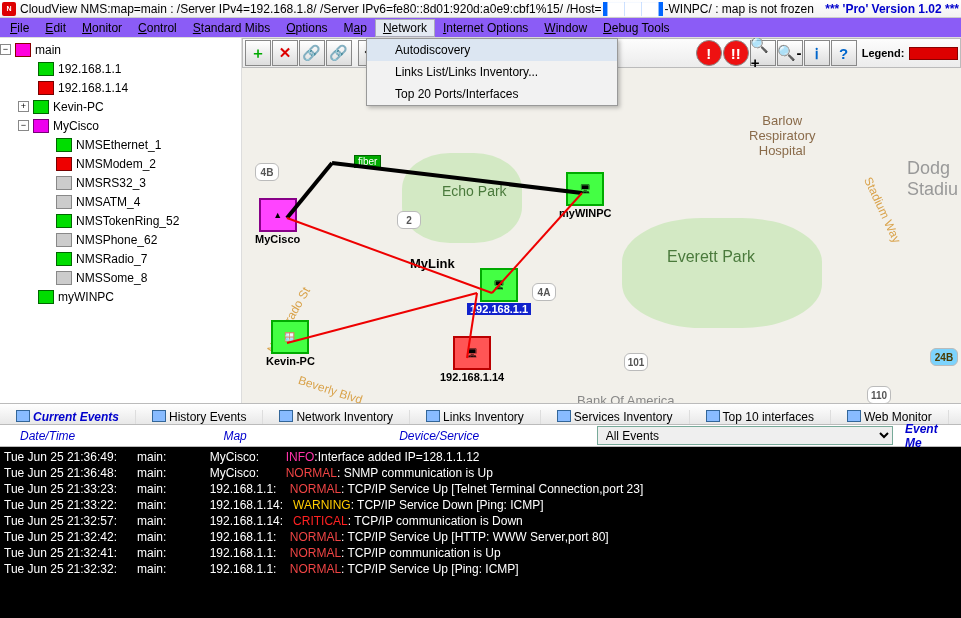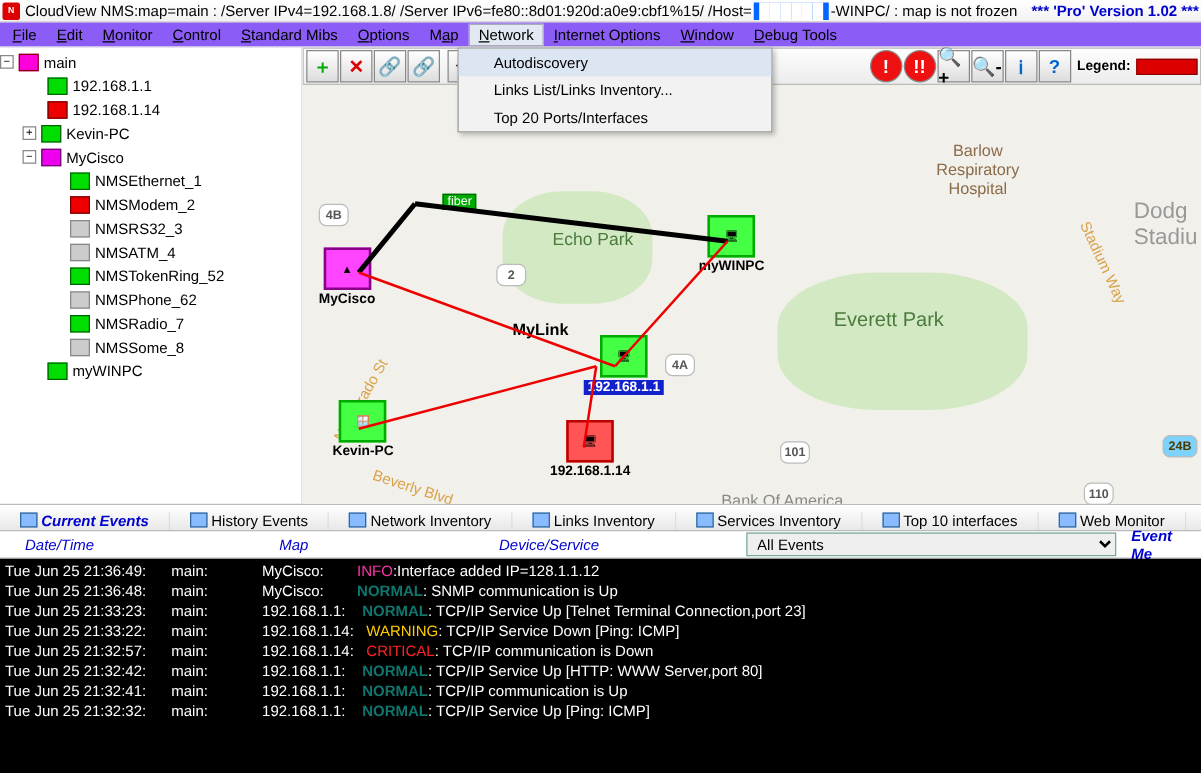--- a/index.html
+++ b/index.html
@@ -73,21 +73,21 @@
 .eh-col { color: #0000cc; font-weight: normal; font-style: italic; }
 .eh-dt { width: 222px; padding-left:16px;}
 .eh-map { width: 178px; }
 .eh-dev { width: 200px; }
 .filter-select { width: 300px; height: 19px; border: 1px solid #7a9; font-size: 12px; padding-left:4px;}
 .eh-evm { margin-left: 12px; color: #0000cc; font-weight: bold;}
 
 .events-log { flex: 1; background: #000; color: #fff; font-family: "Courier New", monospace; font-size: 12px; padding: 2px 4px; overflow: hidden; }
 .log-row { white-space: pre; line-height: 16px; }
 .lg-info { color: #f3a; }
-.lg-normal { color: #0f766e; font-weight: bold; }
+.lg-normal { color: #ef4444; }
 .lg-warning { color: #fc0; }
 .lg-critical { color: #f22; }
 
 .outer { display:flex; flex-direction:column; height:618px;}
 .events-wrap { flex:1; display:flex; flex-direction:column; min-height:0;}
 svg.linklayer{position:absolute; top:30px; left:0; width:100%; height:calc(100% - 30px); z-index:2; pointer-events:none;}
 </style>
 </head>
 <body>
 

